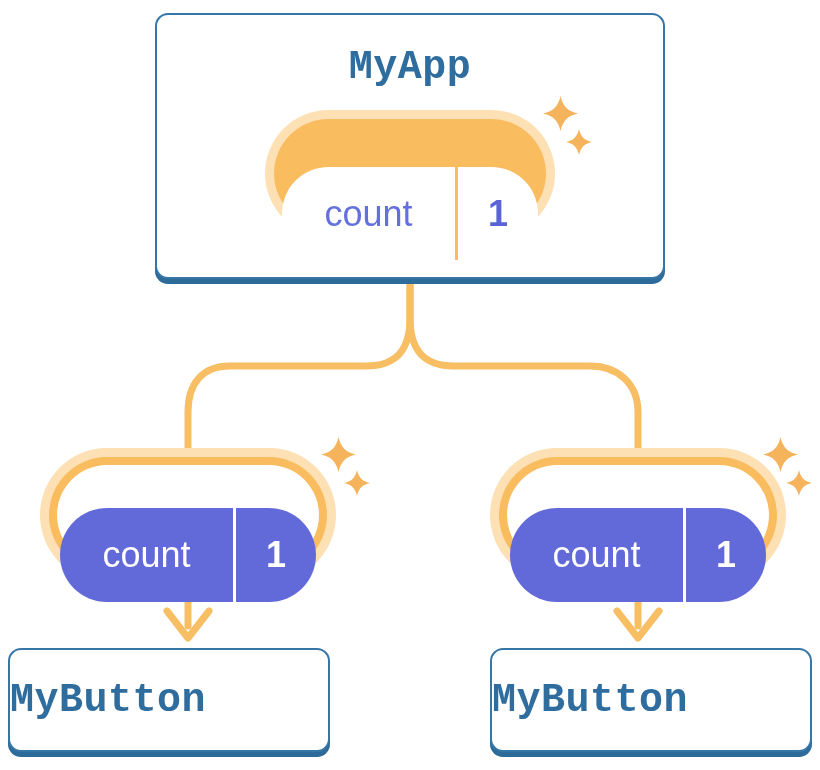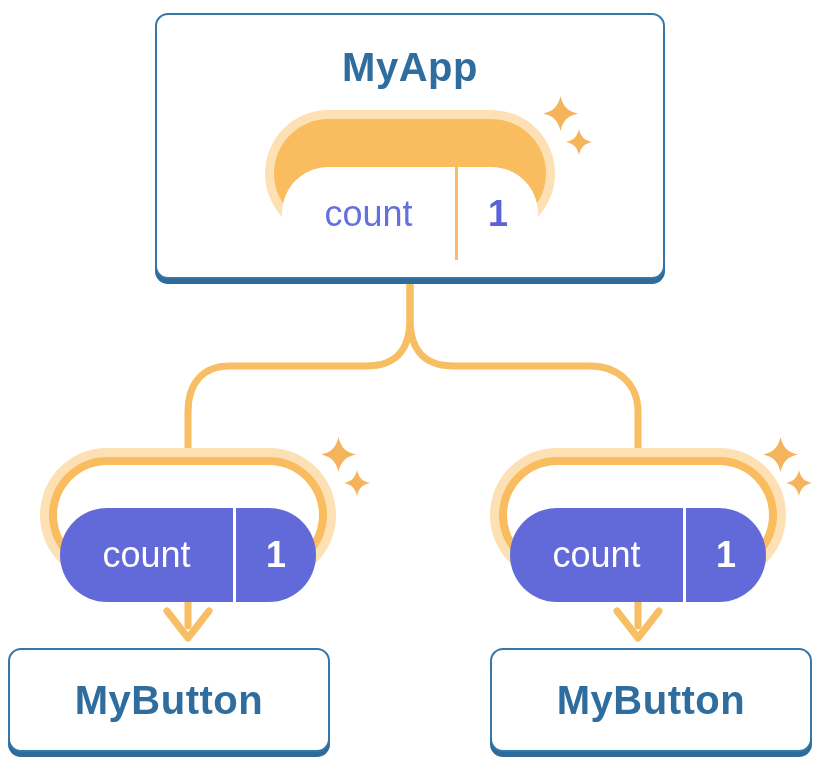--- a/index.html
+++ b/index.html
@@ -5,24 +5,24 @@
   * { box-sizing: border-box; margin: 0; padding: 0; }
   html, body { background: #ffffff; }
   body { width: 820px; height: 770px; font-family: "Liberation Sans", sans-serif; }
 
   .canvas { position: relative; width: 820px; height: 770px; background: var(--background, #fff); overflow: hidden; }
 
   .connectors { position: absolute; left: 0; top: 0; width: 820px; height: 770px; }
   .line { fill: none; stroke: var(--connector, #F8BE63); stroke-width: 7; stroke-linecap: round; stroke-linejoin: round; }
 
   .card { position: absolute; background: #fff; border: 2px solid var(--card-border, #3677A8); border-radius: 13px; box-shadow: 0 5px 0 var(--card-shadow, #2D6B9B); }
-  .card-title { text-align: center; font-size: 40px; font-weight: 600; color: var(--title-text, #2E6D9E); letter-spacing: 0.5px; }
+  .card-title { text-align: center; font-size: 40px; font-weight: 600; color: var(--title-text, #2E6D9E); letter-spacing: 0.5px; font-family: Liberation Mono, monospace; }
   .root-card { left: 155px; top: 13px; width: 510px; height: 266px; }
   .root-card .card-title { margin-top: 30px; }
-  .child-card { display: flex; align-items: center; justify-content: center; }
+  .child-card { display: flex; align-items: center; }
   .c-left  { left: 8px;   top: 648px; width: 322px; height: 104px; }
   .c-right { left: 490px; top: 648px; width: 322px; height: 104px; }
 
   .pill { position: absolute; }
   .top-pill { left: 265px; top: 110px; width: 290px; height: 127px; }
   .p-left   { left: 40px;  top: 448px; width: 296px; height: 134px; }
   .p-right  { left: 490px; top: 448px; width: 296px; height: 134px; }
 
   .ring-outer { width: 100%; height: 100%; background: var(--pill-ring-outer, #FDE0B3); border-radius: 70px; padding: 9px; }
   .ring-mid   { width: 100%; height: 100%; background: var(--pill-ring, #F9BC5F); border-radius: 60px; padding: 8px; }

